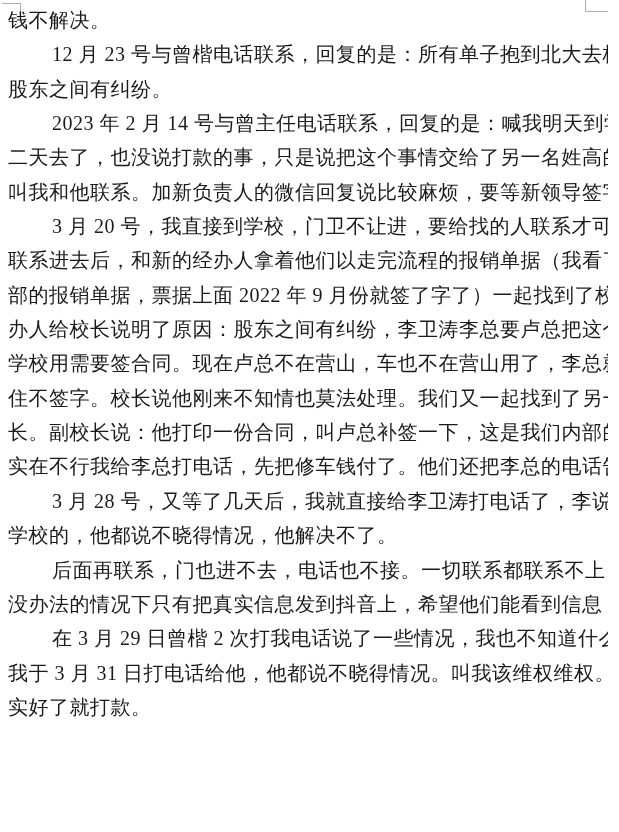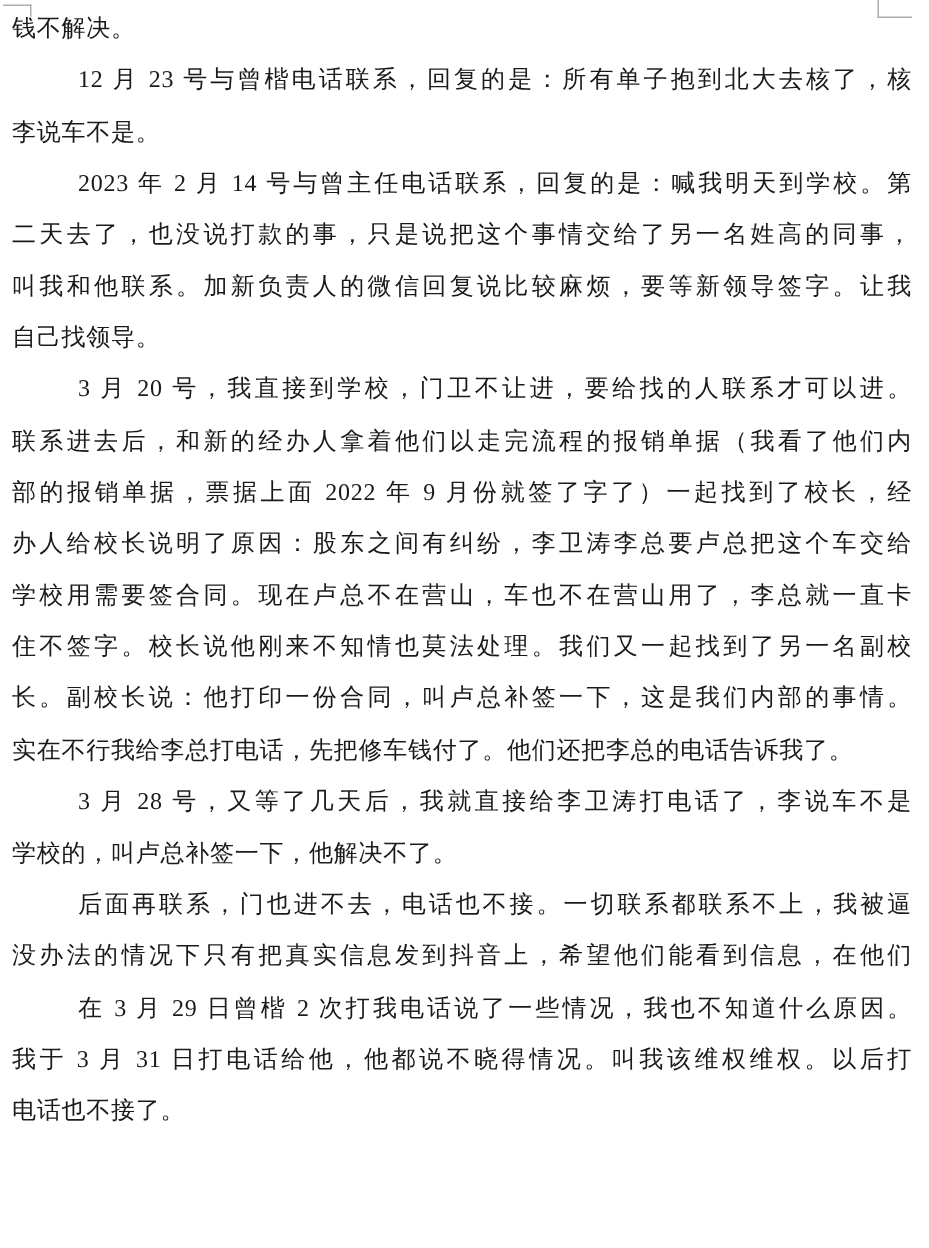--- a/index.html
+++ b/index.html
@@ -20,21 +20,21 @@
     width: 619px;
     height: 832px;
     background: var(--page-bg, #ffffff);
   }
   .text-area {
     position: absolute;
     left: 8px;
     top: 3px;
     width: 600px;
     color: var(--text-color, #1a1a1a);
-    font-size: 16px;
+    font-size: 20px;
     letter-spacing: 0.5px;
   }
   .ln {
     height: 34.35px;
     line-height: 34.35px;
     white-space: nowrap;
     text-align: justify;
     text-align-last: justify;
     text-justify: inter-character;
     overflow: hidden;
@@ -66,35 +66,34 @@
 <body>
 
 <div class="page">
 
   <div class="mark mark-tl"></div>
   <div class="mark mark-tr"></div>
 
   <div class="text-area">
     <div class="ln end">钱不解决。</div>
     <div class="ln ind">12 月 23 号与曾楷电话联系，回复的是：所有单子抱到北大去核了，核</div>
-    <div class="ln end">李说车不是。</div>
+    <div class="ln end">股东之间有纠纷。</div>
     <div class="ln ind">2023 年 2 月 14 号与曾主任电话联系，回复的是：喊我明天到学校。第</div>
     <div class="ln">二天去了，也没说打款的事，只是说把这个事情交给了另一名姓高的同事，</div>
     <div class="ln">叫我和他联系。加新负责人的微信回复说比较麻烦，要等新领导签字。让我</div>
-    <div class="ln end">自己找领导。</div>
     <div class="ln ind">3 月 20 号，我直接到学校，门卫不让进，要给找的人联系才可以进。</div>
     <div class="ln">联系进去后，和新的经办人拿着他们以走完流程的报销单据（我看了他们内</div>
     <div class="ln">部的报销单据，票据上面 2022 年 9 月份就签了字了）一起找到了校长，经</div>
     <div class="ln">办人给校长说明了原因：股东之间有纠纷，李卫涛李总要卢总把这个车交给</div>
     <div class="ln">学校用需要签合同。现在卢总不在营山，车也不在营山用了，李总就一直卡</div>
     <div class="ln">住不签字。校长说他刚来不知情也莫法处理。我们又一起找到了另一名副校</div>
     <div class="ln">长。副校长说：他打印一份合同，叫卢总补签一下，这是我们内部的事情。</div>
     <div class="ln end">实在不行我给李总打电话，先把修车钱付了。他们还把李总的电话告诉我了。</div>
     <div class="ln ind">3 月 28 号，又等了几天后，我就直接给李卫涛打电话了，李说车不是</div>
-    <div class="ln end">学校的，叫卢总补签一下，他解决不了。</div>
+    <div class="ln end">学校的，他都说不晓得情况，他解决不了。</div>
     <div class="ln ind">后面再联系，门也进不去，电话也不接。一切联系都联系不上，我被逼</div>
     <div class="ln">没办法的情况下只有把真实信息发到抖音上，希望他们能看到信息，在他们</div>
     <div class="ln ind">在 3 月 29 日曾楷 2 次打我电话说了一些情况，我也不知道什么原因。</div>
     <div class="ln">我于 3 月 31 日打电话给他，他都说不晓得情况。叫我该维权维权。以后打</div>
-    <div class="ln end">电话也不接了。</div>
+    <div class="ln end">实好了就打款。</div>
   </div>
 
 </div>
 
 </body></html>

